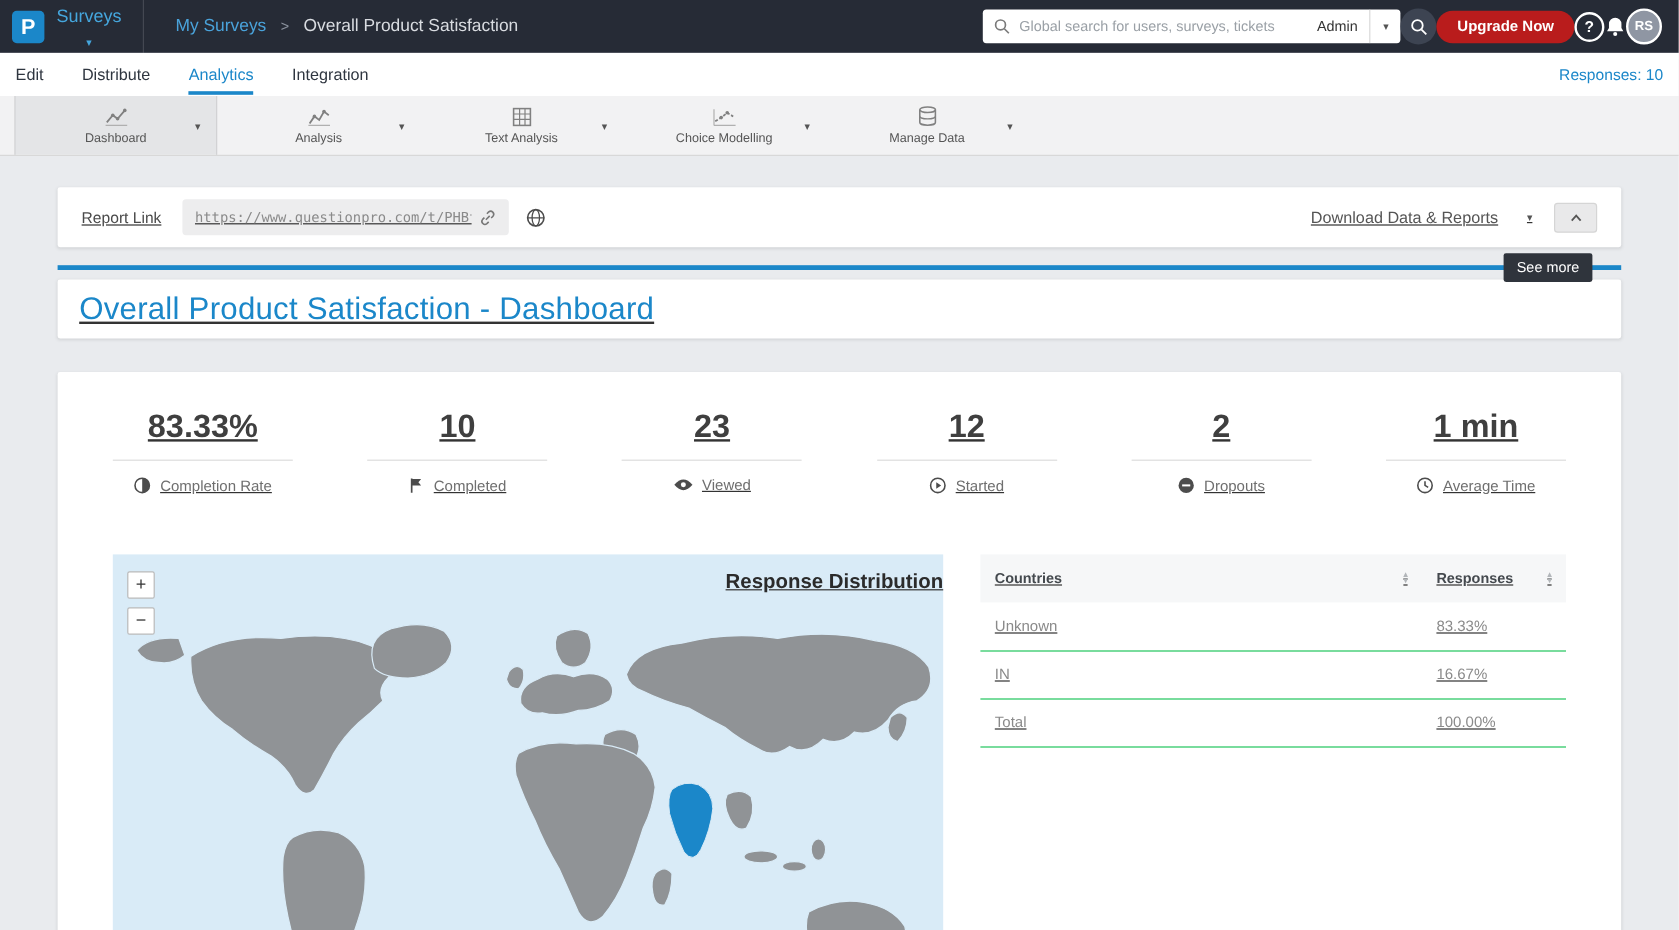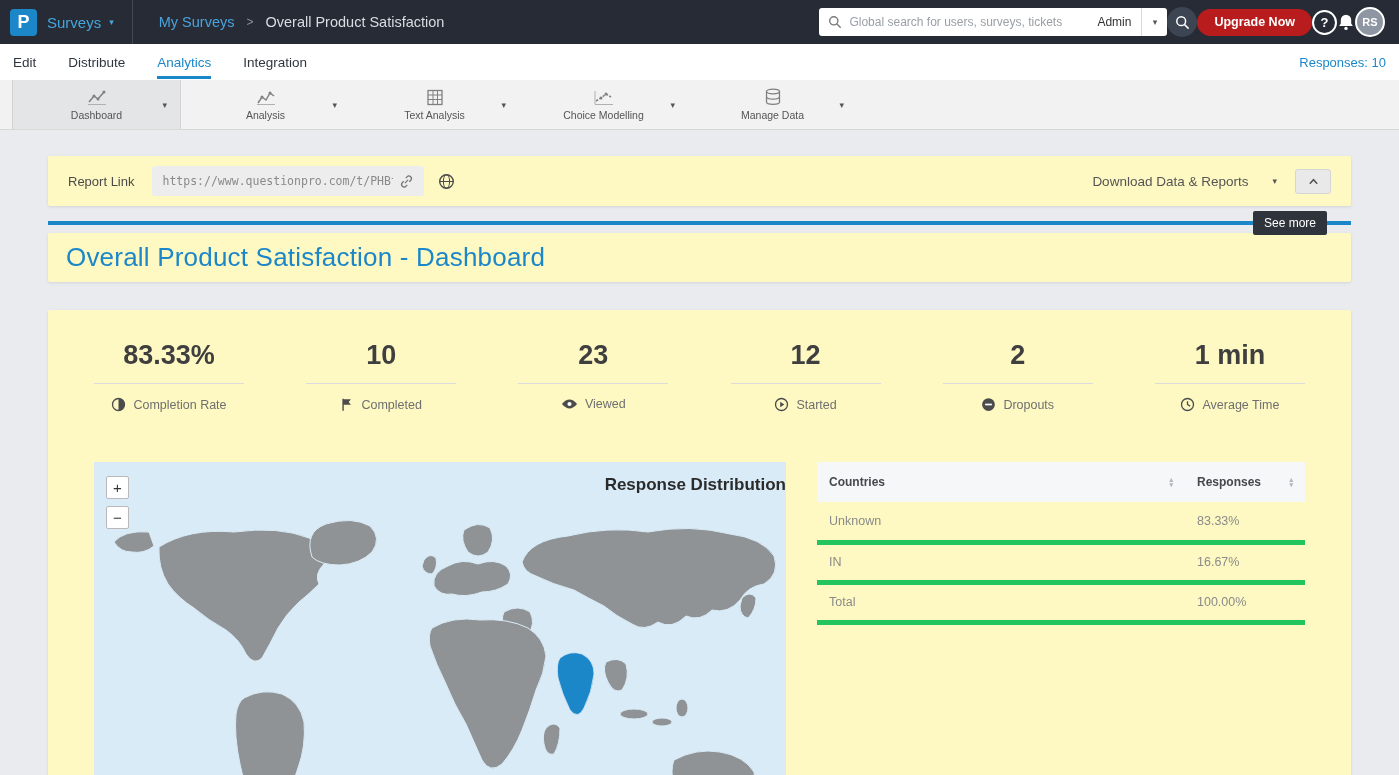--- a/index.html
+++ b/index.html
@@ -16,21 +16,21 @@
     height: 44px; background: #262b36; display: flex; align-items: center;
     padding-left: 10px; position: relative; z-index: 10;
   }
   .logo {
     width: 27px; height: 27px; border-radius: 4px; background: #1b87c9;
     color: #fff; font-weight: bold; font-size: 18px;
     display: flex; align-items: center; justify-content: center;
   }
   .product-switcher {
     display: flex; align-items: center; gap: 8px; margin-left: 10px;
-    color: #45a6dd; font-size: 15px;
+    color: #45a6dd; font-size: 15px; flex-direction: column;
   }
   .product-switcher .caret { font-size: 9px; color: #45a6dd; }
   .topbar-sep { width: 1px; align-self: stretch; background: rgba(255,255,255,0.14); margin-left: 18px; }
   .breadcrumb { display: flex; align-items: center; gap: 12px; margin-left: 26px; font-size: 14.5px; }
   .breadcrumb .bc-link { color: #4aa3db; cursor: pointer; }
   .breadcrumb .bc-sep { color: #8b929e; font-size: 12px; }
   .breadcrumb .bc-current { color: #d9dce1; }
   .topbar-right { margin-left: auto; display: flex; align-items: center; padding-right: 14px; }
   .search-box {
     width: 348px; height: 28px; background: #fff; border-radius: 3px;
@@ -87,21 +87,21 @@
   .tool {
     width: 169px; position: relative; display: flex; flex-direction: column;
     align-items: center; justify-content: center; cursor: pointer;
   }
   .tool.active { background: #e4e5e7; border-left: 1px solid #d2d2d4; border-right: 1px solid #d2d2d4; }
   .tool-label { font-size: 10.5px; color: #555; margin-top: 3px; }
   .tool-caret { position: absolute; right: 13px; top: 50%; transform: translateY(-50%); font-size: 9px; color: #555; }
 
   
   .content { padding: 26px 48px 0; position: relative; }
-  .card { background: #fef9c3; box-shadow: 0 1px 3px rgba(0,0,0,0.10); border-radius: 2px; }
+  .card { background: #ffffff; box-shadow: 0 1px 3px rgba(0,0,0,0.10); border-radius: 2px; text-decoration: underline; }
 
   .report-card { height: 50px; display: flex; align-items: center; padding: 0 20px; }
   .report-label { font-size: 13px; color: #4a4a4a; margin-right: 18px; }
   .url-field {
     width: 272px; height: 30px; background: #ededee; border-radius: 3px;
     display: flex; align-items: center; padding: 0 10px; cursor: text;
   }
   .url-text {
     flex: 1; font-family: "DejaVu Sans Mono", monospace; font-size: 11.5px; color: #8a8a8a;
     white-space: nowrap; overflow: hidden;
@@ -154,21 +154,21 @@
   .ctable th {
     background: #f6f7f8; height: 40px; font-size: 12px; color: #44494e;
     text-align: left; padding: 0 12px; cursor: pointer; font-weight: bold;
   }
   .ctable th .th-inner { display: flex; align-items: center; justify-content: space-between; }
   .ctable th.col-resp { width: 120px; }
   .sort { display: inline-flex; flex-direction: column; align-items: center; margin-left: 8px; }
   .sort i { font-style: normal; font-size: 7px; line-height: 5px; color: #b2b6ba; }
   .ctable td {
     height: 40px; font-size: 12.5px; color: #8a8a8a; padding: 0 12px;
-    border-bottom: 5px solid #22c55e;
+    border-bottom: 1px solid #22c55e;
   }
 </style>
 </head>
 <body>
 
 <header class="topbar">
   <div class="logo">P</div>
   <button class="product-switcher">
     <span>Surveys</span>
     <span class="caret">▾</span>

